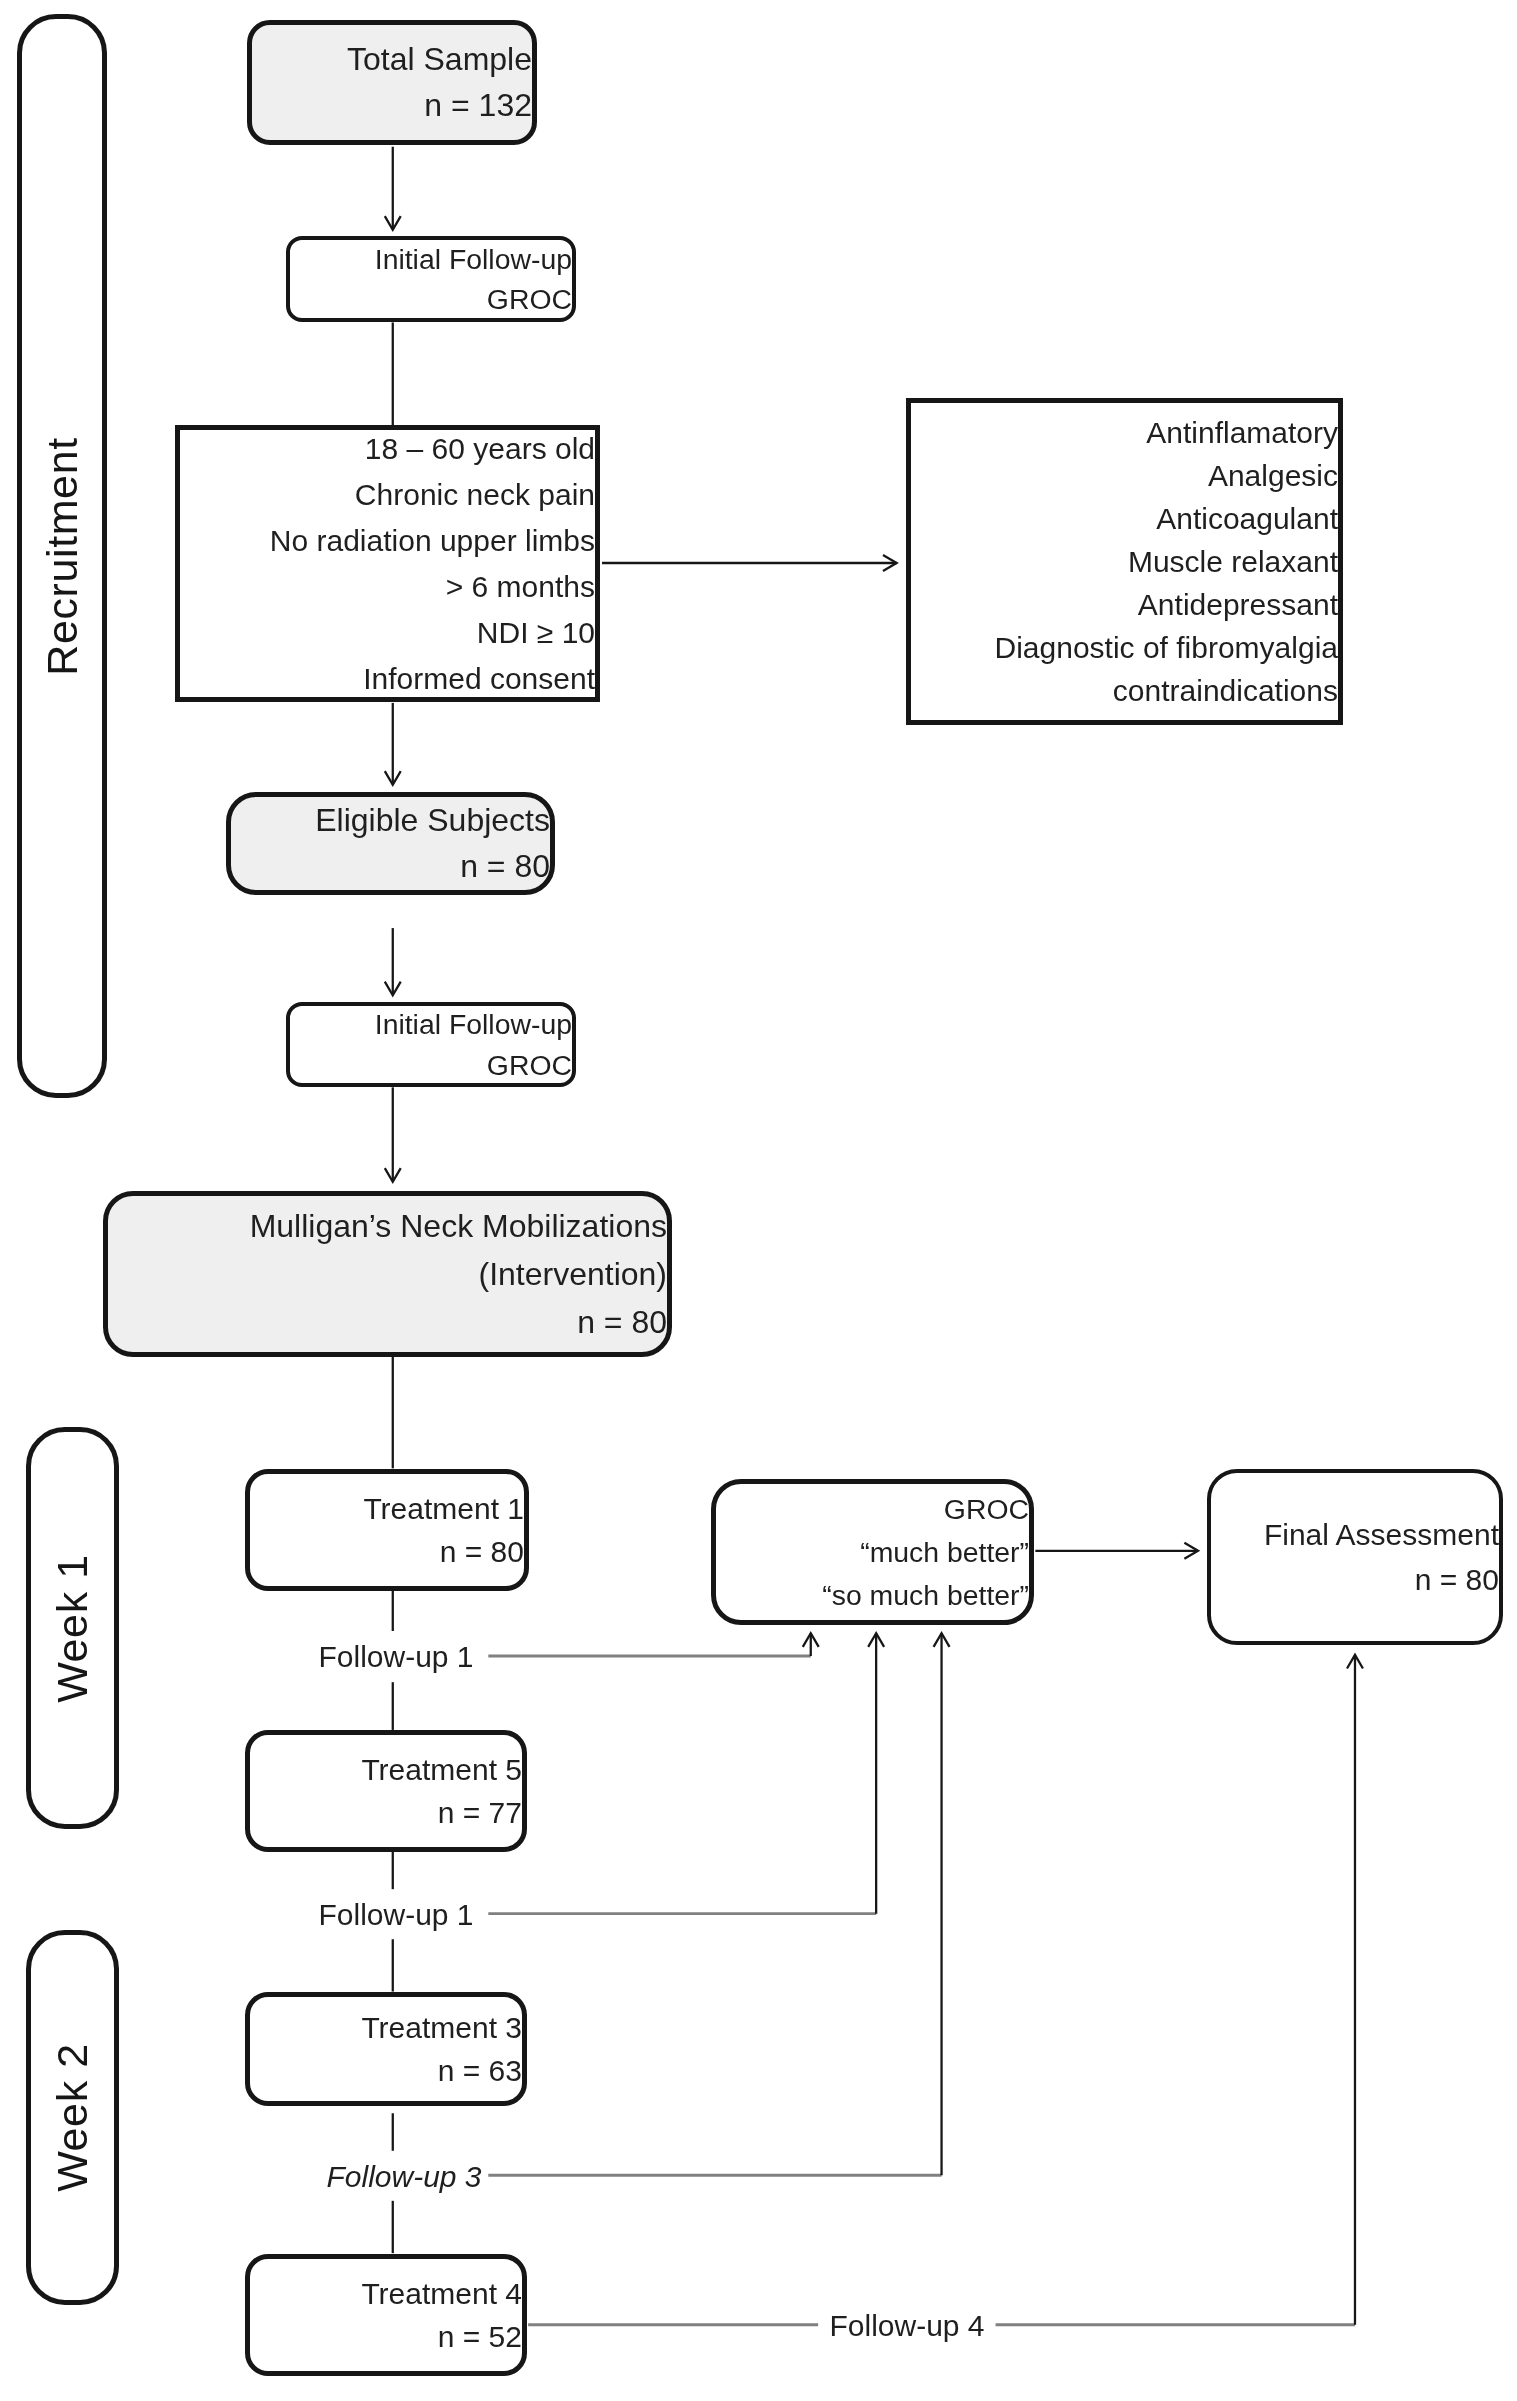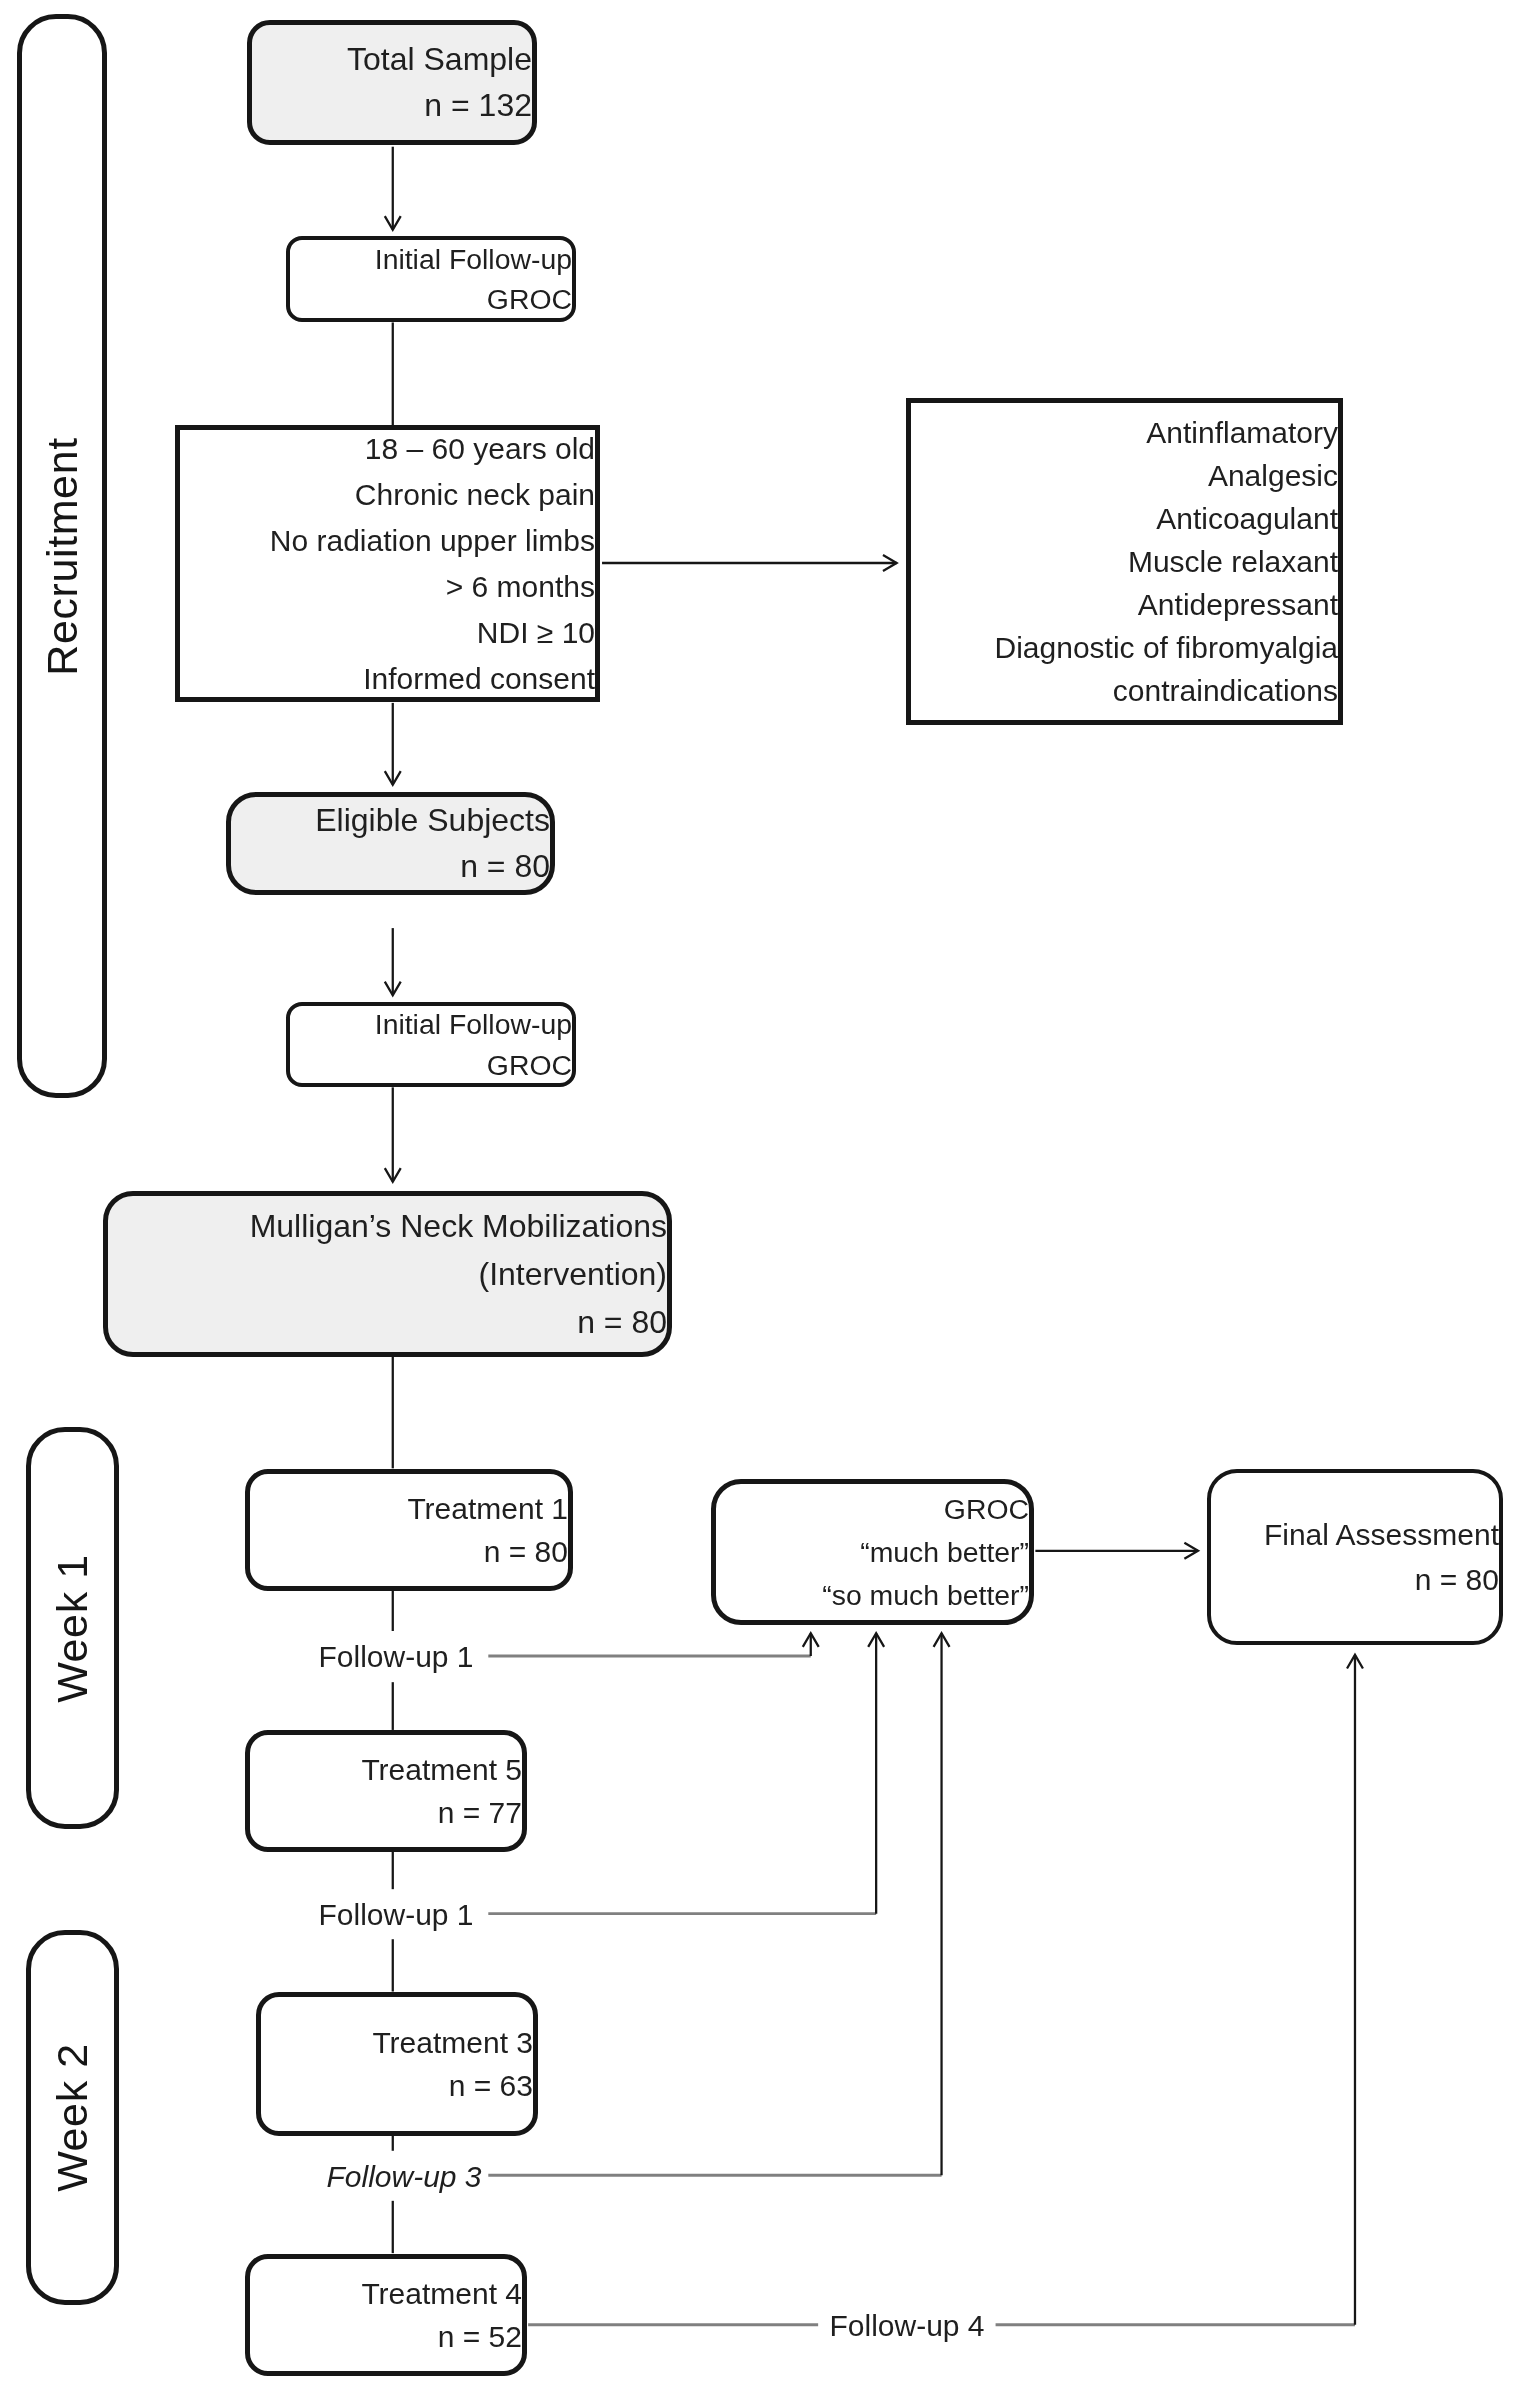--- a/index.html
+++ b/index.html
@@ -128,31 +128,31 @@
     <div>Initial Follow-up</div>
     <div>GROC</div>
   </div>
 
   <div class="box gray rounded-lg fs-mulligan" style="left:103px;top:1191px;width:569px;height:166px;">
     <div>Mulligan’s Neck Mobilizations</div>
     <div>(Intervention)</div>
     <div>n = 80</div>
   </div>
 
-  <div class="box rounded-md fs-treat" style="left:245px;top:1469px;width:328px;height:122px;">
+  <div class="box rounded-md fs-treat" style="left:245px;top:1469px;width:284px;height:122px;">
     <div>Treatment 1</div>
     <div>n = 80</div>
   </div>
 
   <div class="box rounded-md fs-treat" style="left:245px;top:1730px;width:282px;height:122px;">
     <div>Treatment 5</div>
     <div>n = 77</div>
   </div>
 
-  <div class="box rounded-md fs-treat" style="left:256px;top:1992px;width:282px;height:144px;padding-left:16px;">
+  <div class="box rounded-md fs-treat" style="left:245px;top:1992px;width:282px;height:114px;padding-left:16px;">
     <div>Treatment 3</div>
     <div>n = 63</div>
   </div>
 
   <div class="box rounded-md fs-treat" style="left:245px;top:2254px;width:282px;height:122px;">
     <div>Treatment 4</div>
     <div>n = 52</div>
   </div>
 
   <div class="box rounded-lg fs-groc" style="left:711px;top:1479px;width:323px;height:146px;">

